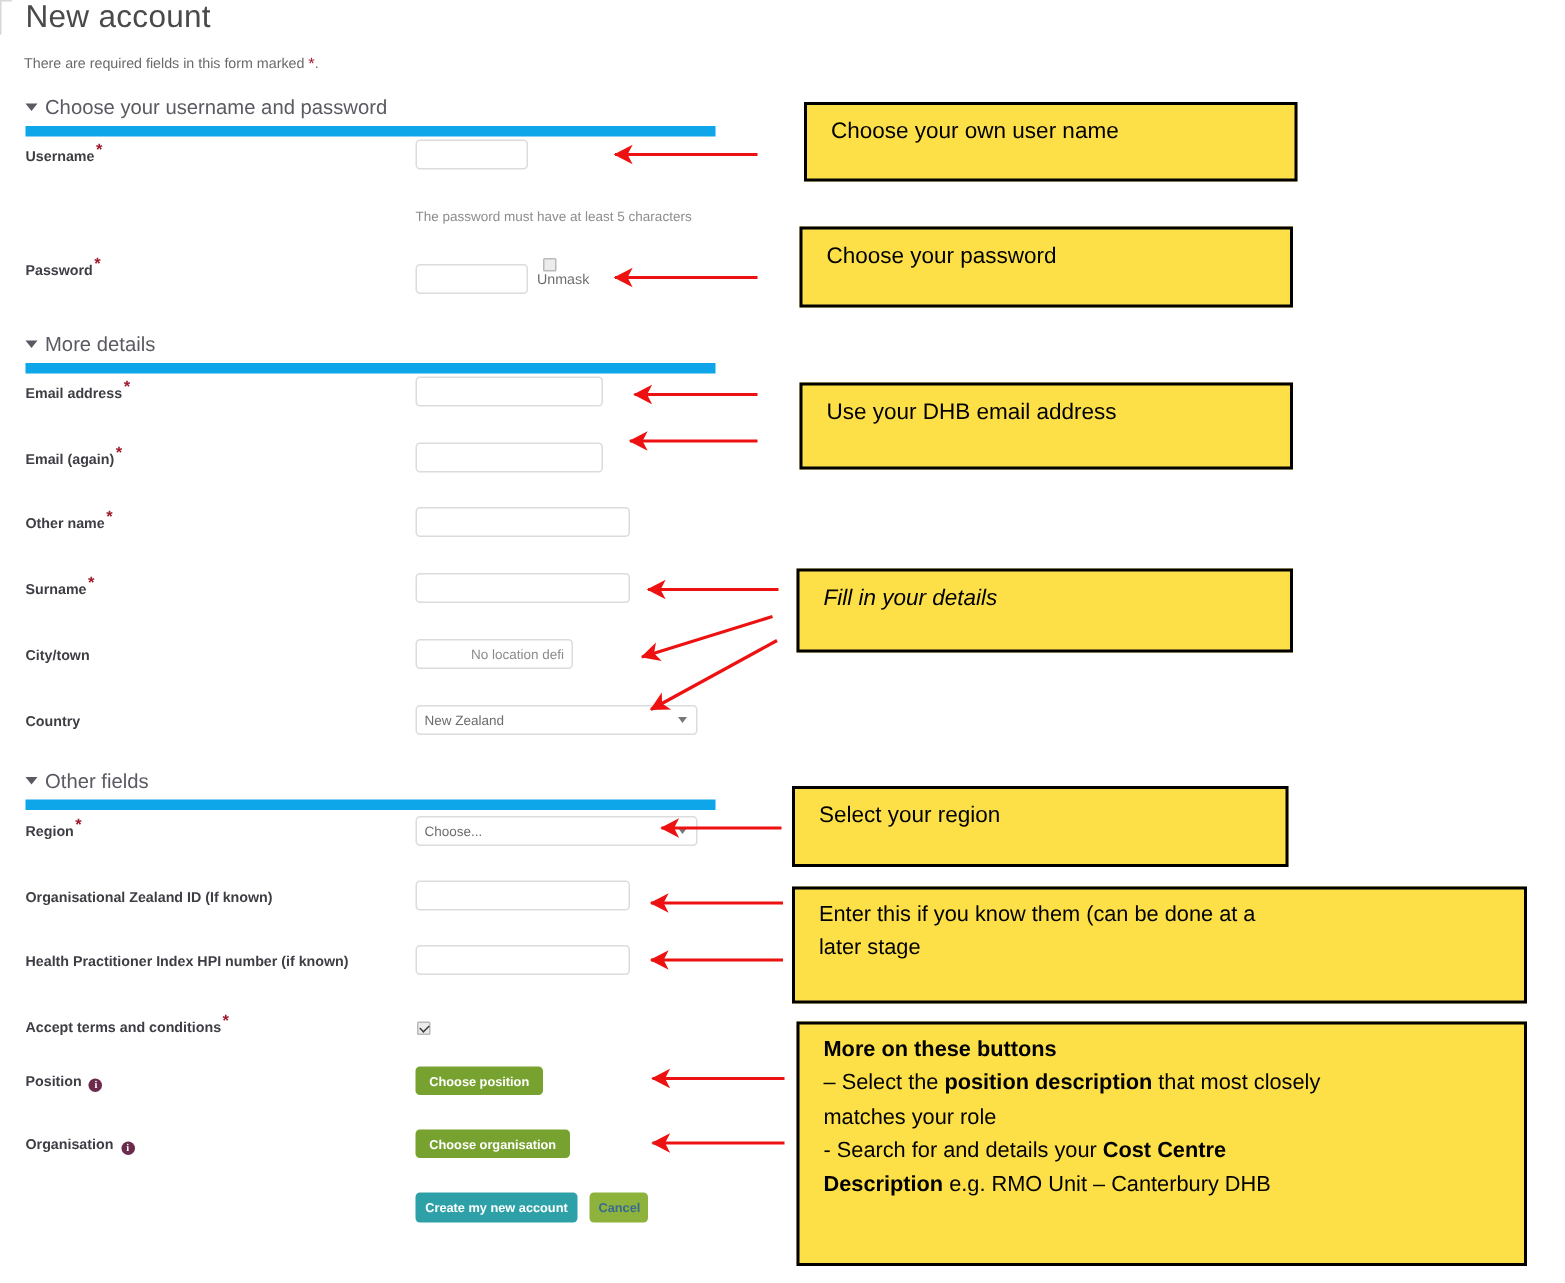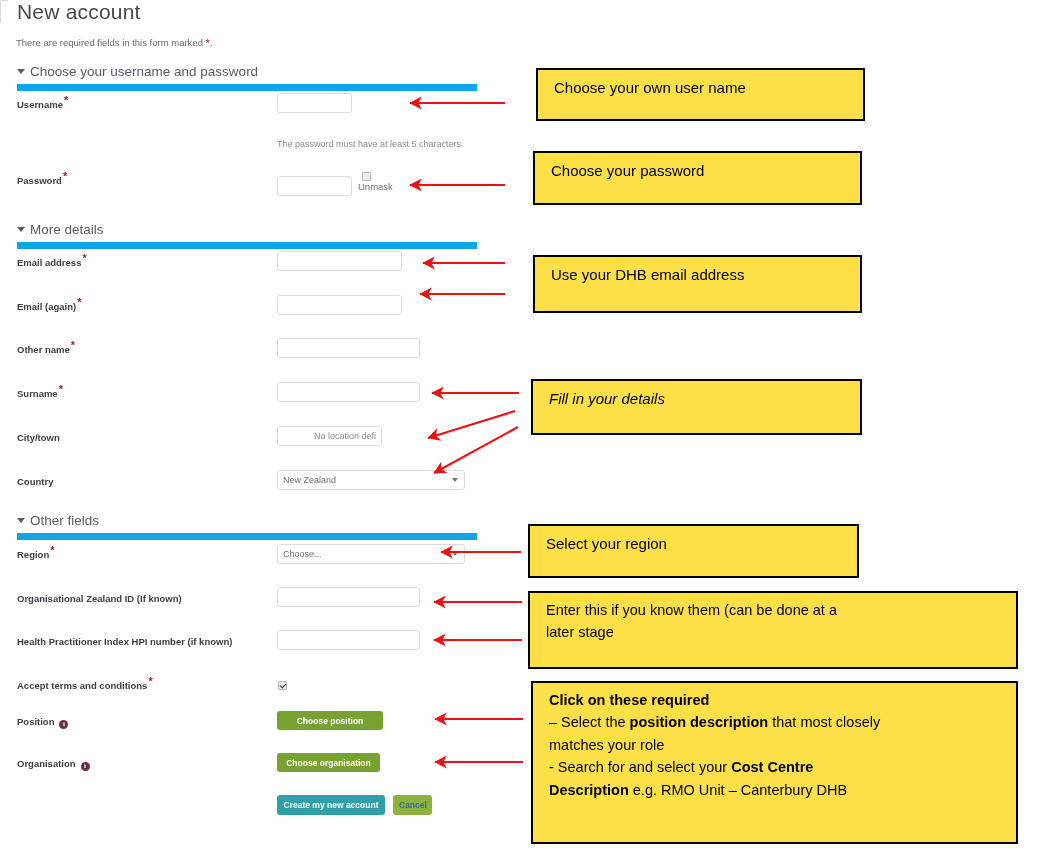--- a/index.html
+++ b/index.html
@@ -176,21 +176,21 @@
     <div class="f-label" style="left:17px;top:593px;">Organisational Zealand ID (If known)</div>
     <input class="f-input" style="left: 277px; top: 587px; width: 143px;" value="">
 
     <div class="f-label" style="left:17px;top:636px;">Health Practitioner Index HPI number (if known)</div>
     <input class="f-input" style="left: 277px; top: 630px; width: 143px;" value="">
 
     <div class="f-label" style="left:17px;top:680px;"><span>Accept terms and conditions</span><span class="star">*</span></div>
     <div class="chk checked" style="left:278px;top:681px;"></div>
 
     <div class="f-label" style="left:17px;top:716px;"><span>Position</span><span class="info-ico">i</span></div>
-    <button class="btn btn-green" style="left:277px;top:711px;width:106px;height:19px;">Choose position</button>
+    <button class="btn btn-green" style="left:277px;top:711px;width:85px;height:19px;">Choose position</button>
 
     <div class="f-label" style="left:17px;top:758px;"><span>Organisation</span><span class="info-ico">i</span></div>
     <button class="btn btn-green" style="left:277px;top:753px;width:103px;height:19px;">Choose organisation</button>
 
     <button class="btn btn-teal" style="left:277px;top:795px;width:108px;height:20px;">Create my new account</button>
     <button class="btn btn-cancel" style="left:393px;top:795px;width:39px;height:20px;">Cancel</button>
   </div>
 
   <div class="callout" style="left:536px;top:68px;width:329px;height:53px;">Choose your own user name</div>
 
@@ -201,24 +201,24 @@
   <div class="callout" style="left:531px;top:379px;width:331px;height:56px;font-style:italic;">Fill in your details</div>
 
   <div class="callout" style="left:528px;top:524px;width:331px;height:54px;">Select your region</div>
 
   <div class="callout multi" style="left:528px;top:591px;width:490px;height:78px;">
     <div>Enter this if you know them (can be done at a</div>
     <div>later stage</div>
   </div>
 
   <div class="callout multi" style="left:531px;top:681px;width:487px;height:163px;">
-    <div><b>Click on these required</b></div>
+    <div><b>More on these buttons</b></div>
     <div><span>– Select the </span><b>position description</b><span> that most closely</span></div>
     <div>matches your role</div>
-    <div><span>- Search for and select your </span><b>Cost Centre</b></div>
+    <div><span>- Search for and details your </span><b>Cost Centre</b></div>
     <div><b>Description</b><span> e.g. RMO Unit – Canterbury DHB</span></div>
   </div>
 
   <svg class="arrows" viewBox="0 0 1043 855">
     <defs>
       <marker id="ah" markerWidth="7" markerHeight="7" refX="5.6" refY="3.5" orient="auto" markerUnits="strokeWidth">
         <path d="M6,3.5 L0,6.6 L1.6,3.5 L0,0.4 Z" fill="#ee1111"></path>
       </marker>
     </defs>
     <g stroke="#ee1111" stroke-width="2.1" fill="none" marker-end="url(#ah)">

